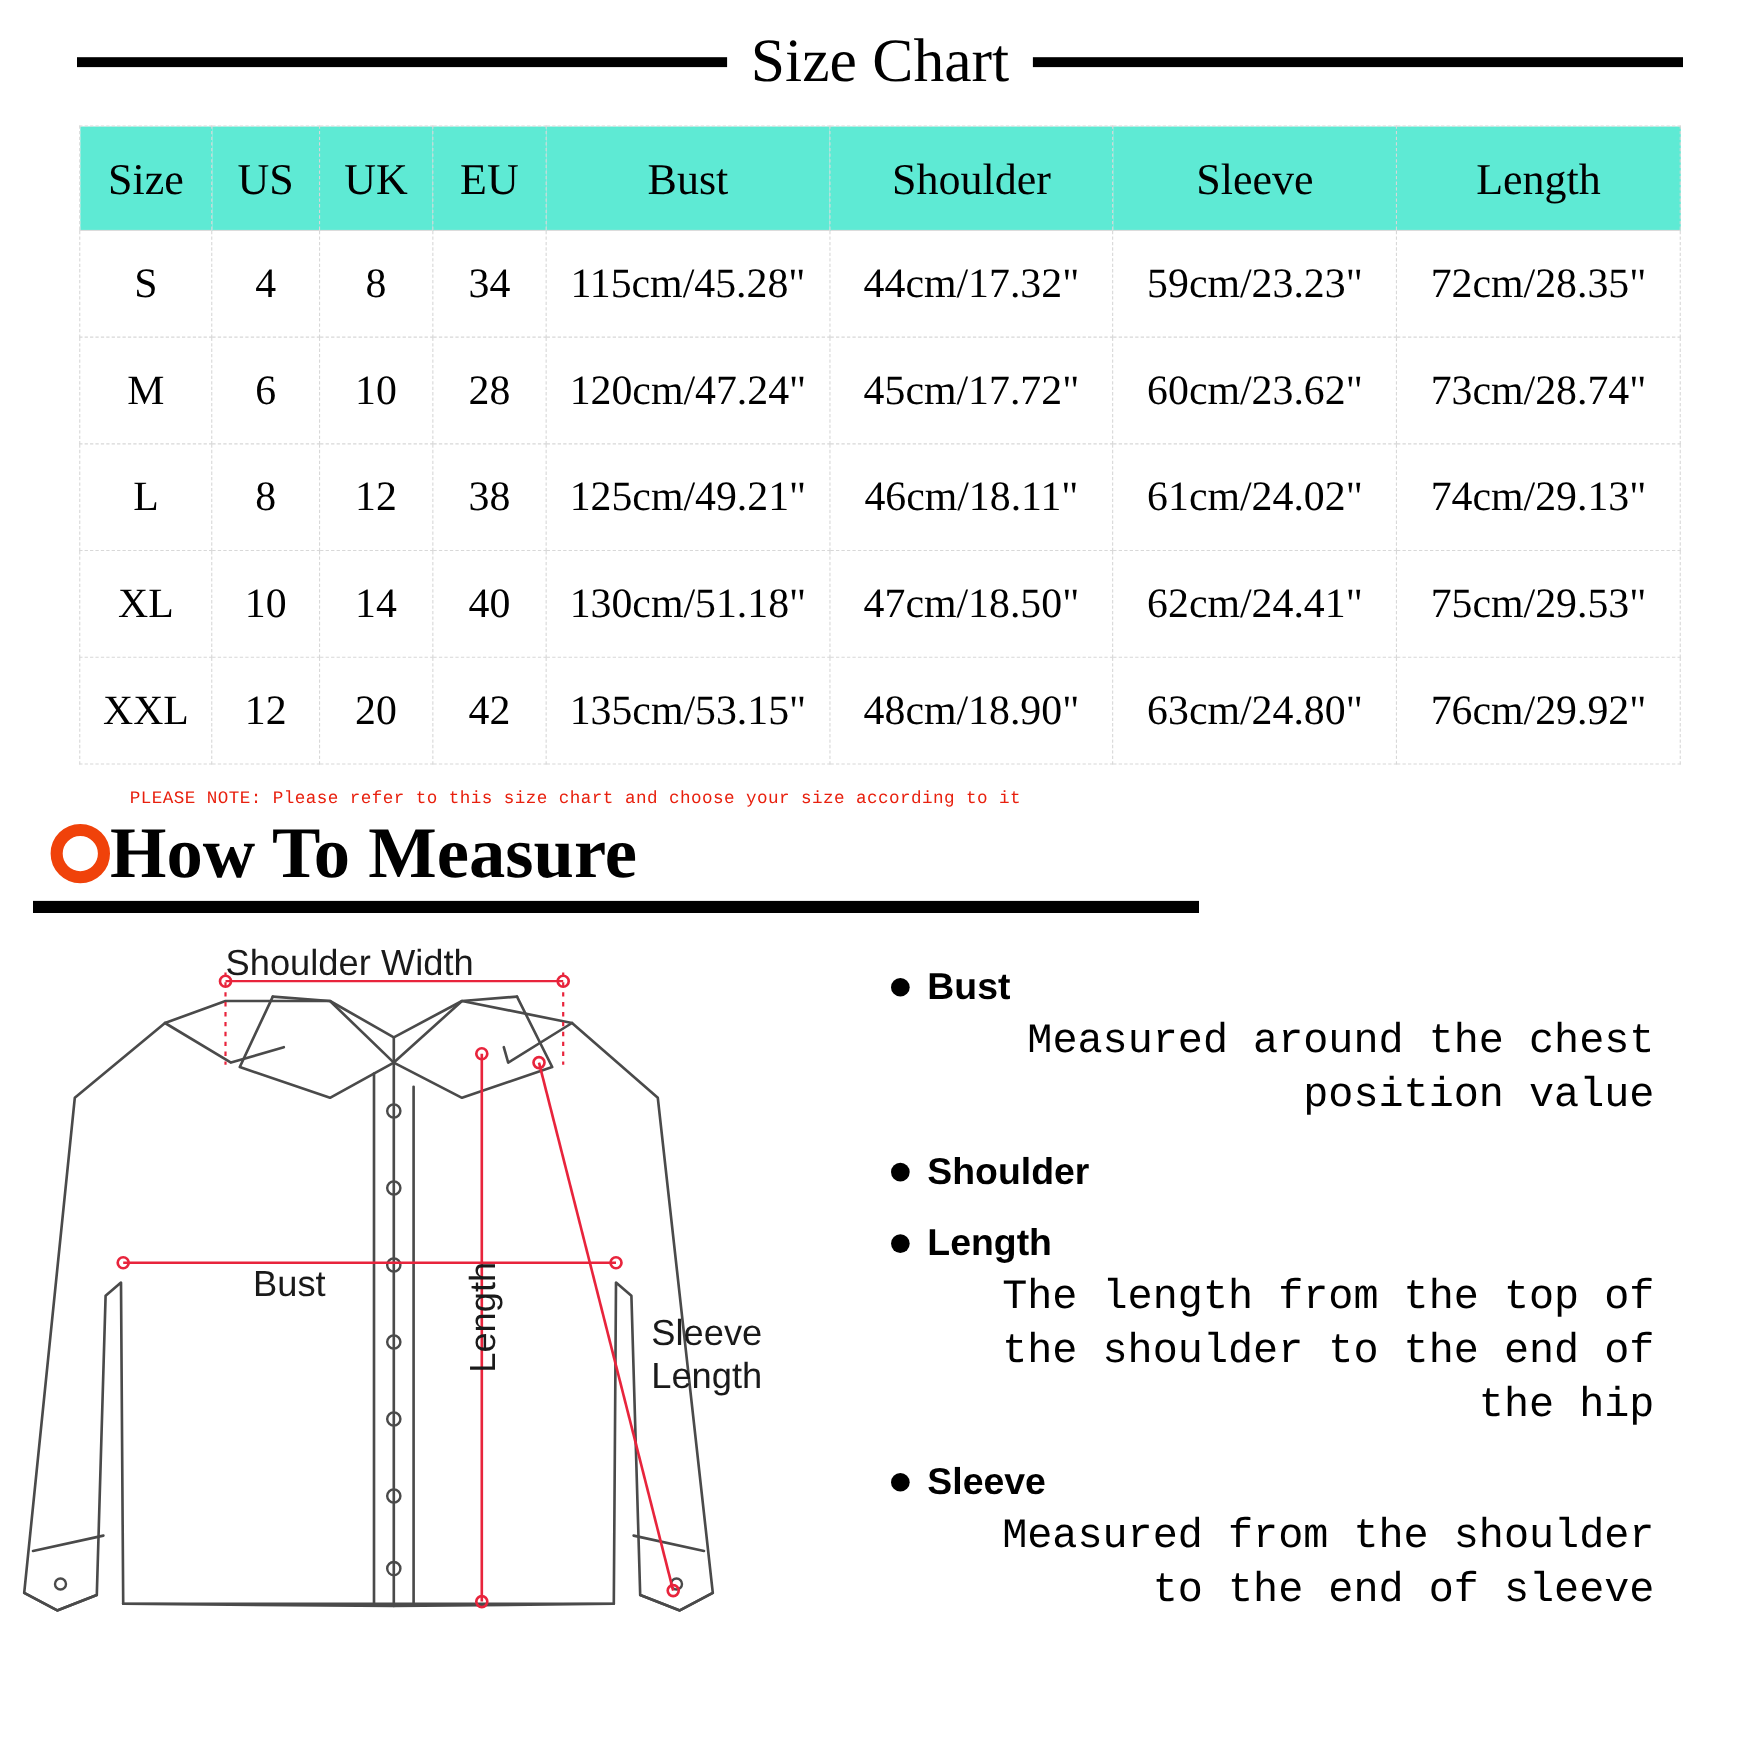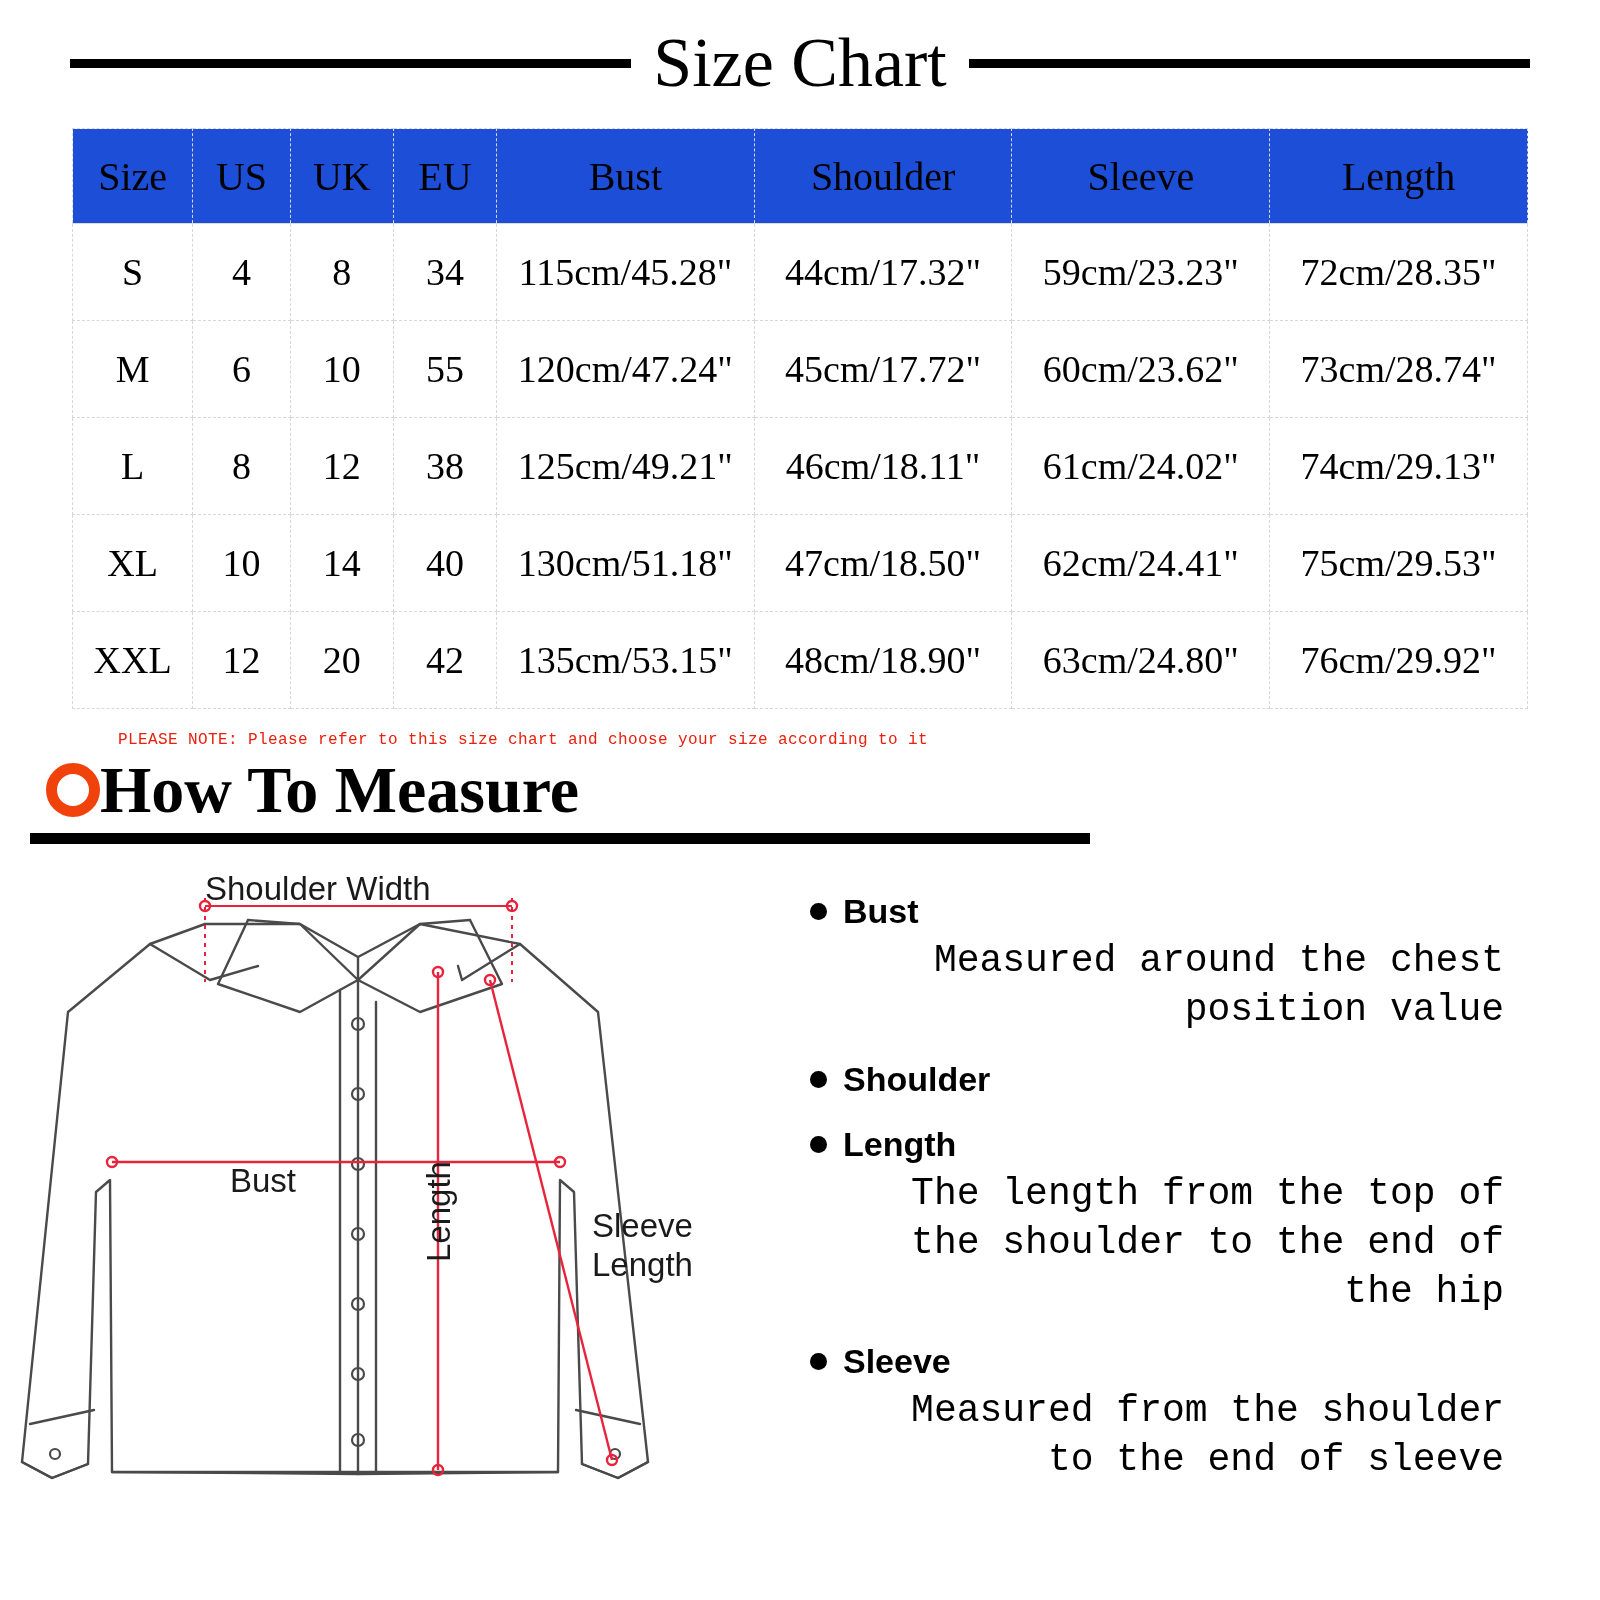--- a/index.html
+++ b/index.html
@@ -24,21 +24,21 @@
     padding: 28px 70px 0 70px;
     gap: 22px;
   }
   .title-rule {
     flex: 1 1 auto;
     height: 9px;
     background: #000;
   }
   .title-text {
     font-family: "Liberation Serif", serif;
-    font-size: 70px;
+    font-size: 56px;
     line-height: 1;
     font-weight: normal;
     white-space: nowrap;
     letter-spacing: 0px;
   }
 
   
   .table-wrap {
     margin: 30px 72px 0 72px;
   }
@@ -49,21 +49,21 @@
     font-family: "Liberation Serif", serif;
   }
   table.size-table th,
   table.size-table td {
     border: 1px dashed #d8d8d8;
     text-align: center;
     font-weight: normal;
     color: #000;
   }
   table.size-table thead th {
-    background: #1d4ed8;
+    background: #5eead4;
     font-size: 40px;
     height: 92px;
     border-bottom: 1px solid #dcdcdc;
   }
   table.size-table tbody td {
     font-size: 38px;
     height: 94px;
   }
   .col-size { width: 8.2%; }
   .col-us   { width: 6.6%; }
@@ -198,21 +198,21 @@
         <td>34</td>
         <td>115cm/45.28"</td>
         <td>44cm/17.32"</td>
         <td>59cm/23.23"</td>
         <td>72cm/28.35"</td>
       </tr>
       <tr>
         <td>M</td>
         <td>6</td>
         <td>10</td>
-        <td>55</td>
+        <td>28</td>
         <td>120cm/47.24"</td>
         <td>45cm/17.72"</td>
         <td>60cm/23.62"</td>
         <td>73cm/28.74"</td>
       </tr>
       <tr>
         <td>L</td>
         <td>8</td>
         <td>12</td>
         <td>38</td>

